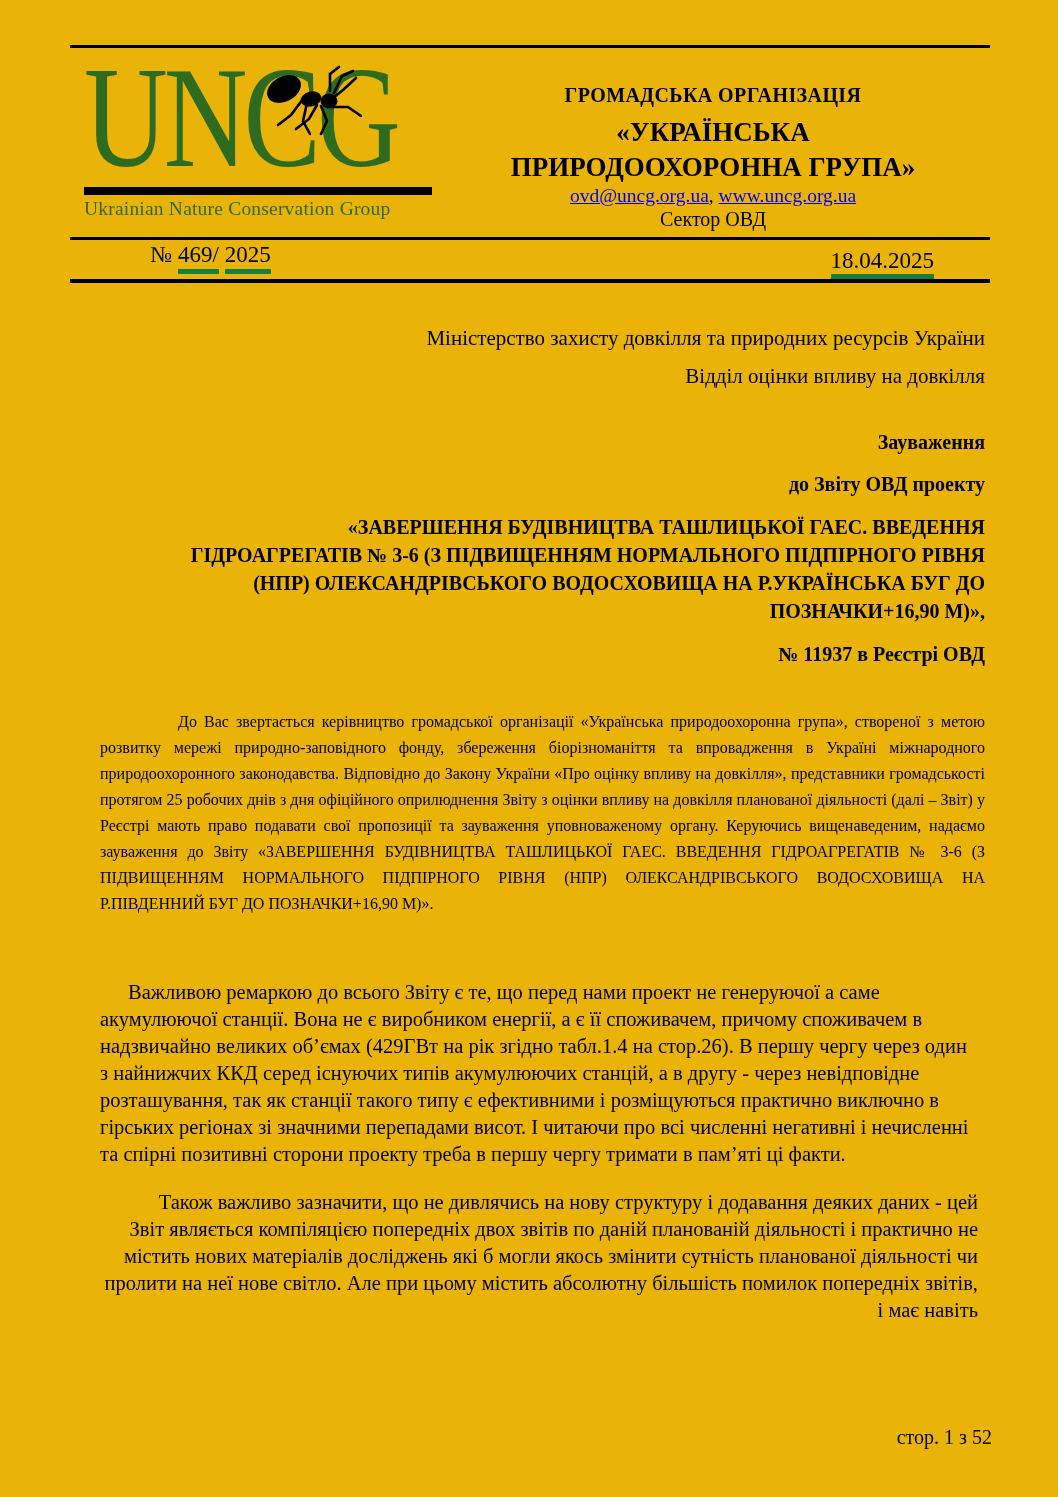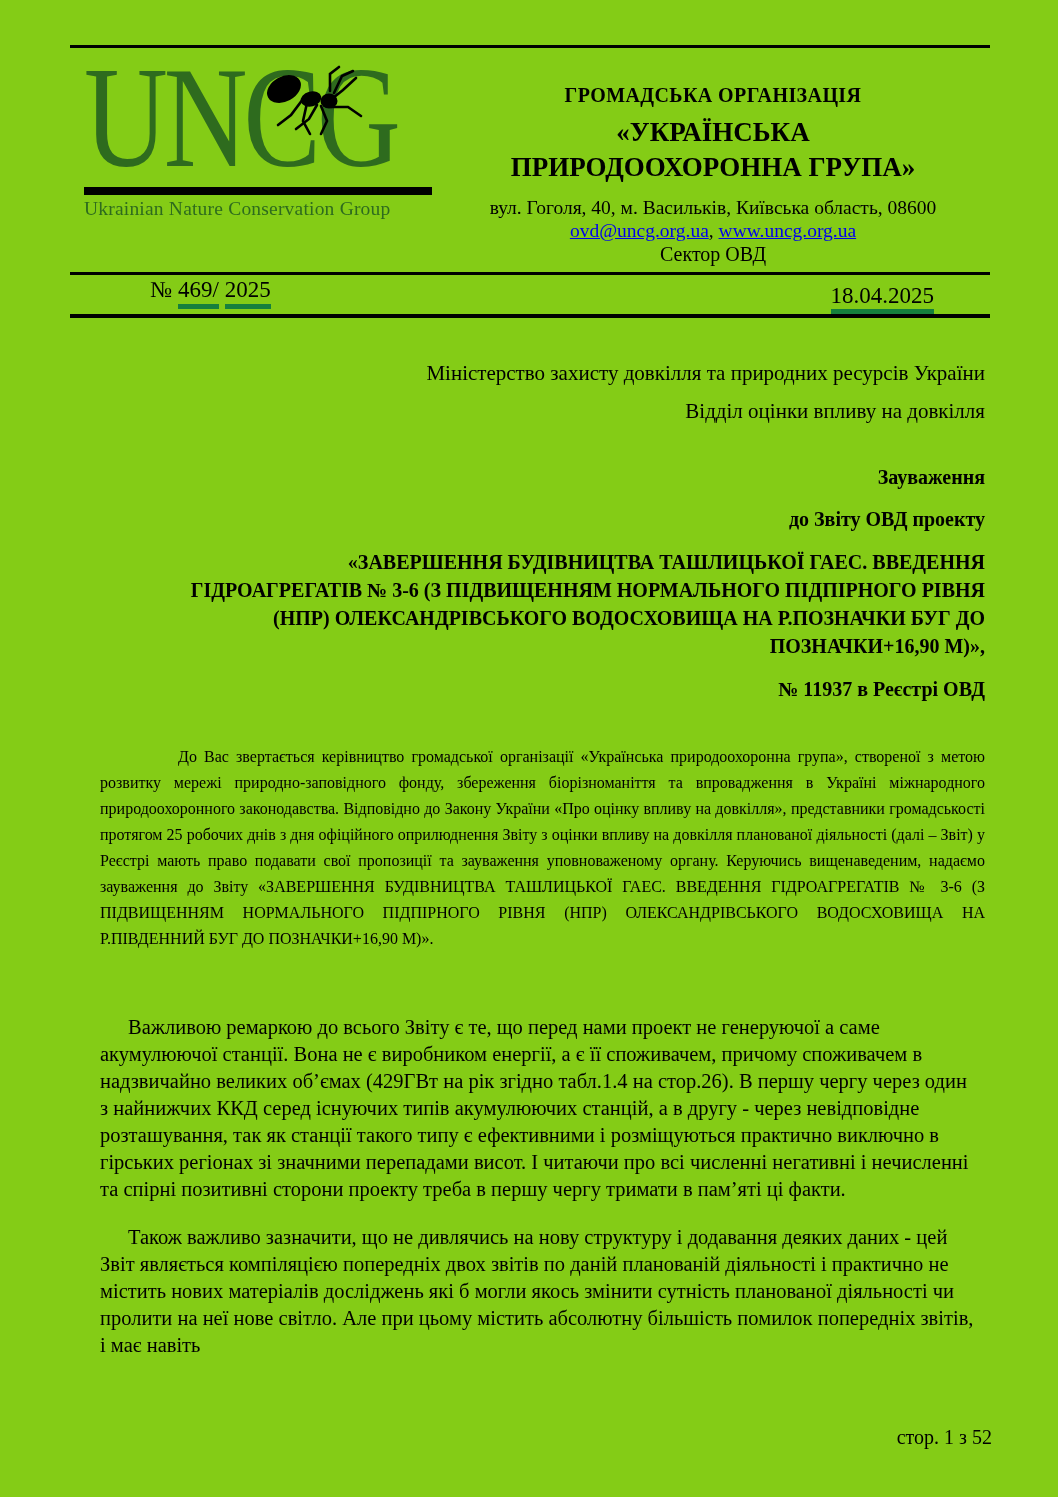--- a/index.html
+++ b/index.html
@@ -1,18 +1,18 @@
 <!DOCTYPE html>
 <html lang="uk"><head>
 <meta charset="utf-8">
 <style>
   html,body { margin:0; padding:0; background:#e8e8e8; }
   .page {
     position:relative; width:1058px; height:1497px; margin:0 auto;
-    background:#84cc16; color:#000;
+    background:#eab308; color:#000;
     font-family:"Liberation Serif", "DejaVu Serif", serif;
     overflow:hidden;
   }
   .frame { padding:45px 68px 0 70px; }
   .rule { height:3px; background:#000; }
   .rule.thick { height:4px; }
 
   
   .header-row { display:flex; padding:30px 0 6px 14px; }
   .logo { position:relative; width:352px; flex:0 0 352px; }
@@ -56,21 +56,21 @@
   .subject .title-line { line-height:28px; }
   .subject .registry { margin-top:16px; }
 
   
   .body-text { margin:0 73px 0 100px; }
   .par1 {
     margin-top:42px; font-size:16px; line-height:26px;
     text-align:justify; text-indent:78px;
   }
   .par2 { margin-top:62px; font-size:20.5px; line-height:27px; text-align:left; text-indent:28px; margin-right:7px; }
-  .par3 { margin-top:21px; font-size:20.5px; line-height:27px; text-align:left; text-indent:28px; margin-right:7px; }
+  .par3 { margin-top:21px; font-size:20.5px; line-height:27px; text-align:right; text-indent:28px; margin-right:7px; }
 
   .footer {
     position:absolute; right:66px; bottom:48px; font-size:20px;
   }
 </style>
 </head>
 <body>
 
 <div class="page">
   <div class="frame">
@@ -101,21 +101,20 @@
           </svg>
         </span>
       </div>
 
       <div class="org">
         <div class="org-l1">ГРОМАДСЬКА ОРГАНІЗАЦІЯ</div>
         <div class="org-name">
           <div>«УКРАЇНСЬКА</div>
           <div>ПРИРОДООХОРОННА ГРУПА»</div>
         </div>
-        <div class="org-addr">вул. Гоголя, 40, м. Васильків, Київська область, 08600</div>
         <div class="org-links"><a>ovd@uncg.org.ua</a><span>, </span><a>www.uncg.org.ua</a></div>
         <div class="org-sector">Сектор ОВД</div>
       </div>
     </div>
 
     <div class="rule"></div>
 
     <div class="ref-row">
       <div class="ref-left">
         <span>№</span><span class="u">469/</span><span class="u">2025</span>
@@ -132,21 +131,21 @@
     <div>Міністерство захисту довкілля та природних ресурсів України</div>
     <div>Відділ оцінки впливу на довкілля</div>
   </div>
 
   <div class="subject">
     <div>Зауваження</div>
     <div class="gap">до Звіту ОВД проекту</div>
     <div class="gap">
       <div class="title-line">«ЗАВЕРШЕННЯ БУДІВНИЦТВА ТАШЛИЦЬКОЇ ГАЕС. ВВЕДЕННЯ</div>
       <div class="title-line">ГІДРОАГРЕГАТІВ № 3-6 (З ПІДВИЩЕННЯМ НОРМАЛЬНОГО ПІДПІРНОГО РІВНЯ</div>
-      <div class="title-line">(НПР) ОЛЕКСАНДРІВСЬКОГО ВОДОСХОВИЩА НА Р.ПОЗНАЧКИ БУГ ДО</div>
+      <div class="title-line">(НПР) ОЛЕКСАНДРІВСЬКОГО ВОДОСХОВИЩА НА Р.УКРАЇНСЬКА БУГ ДО</div>
       <div class="title-line">ПОЗНАЧКИ+16,90 М)»,</div>
     </div>
     <div class="registry">№ 11937 в Реєстрі ОВД</div>
   </div>
 
   <div class="body-text">
     <p class="par1">До Вас звертається керівництво громадської організації «Українська природоохоронна група», створеної з метою розвитку мережі природно-заповідного фонду, збереження біорізноманіття та впровадження в Україні міжнародного природоохоронного законодавства. Відповідно до Закону України «Про оцінку впливу на довкілля», представники громадськості протягом 25 робочих днів з дня офіційного оприлюднення Звіту з оцінки впливу на довкілля планованої діяльності (далі – Звіт) у Реєстрі мають право подавати свої пропозиції та зауваження уповноваженому органу. Керуючись вищенаведеним, надаємо зауваження до Звіту «ЗАВЕРШЕННЯ БУДІВНИЦТВА ТАШЛИЦЬКОЇ ГАЕС. ВВЕДЕННЯ ГІДРОАГРЕГАТІВ № 3-6 (З ПІДВИЩЕННЯМ НОРМАЛЬНОГО ПІДПІРНОГО РІВНЯ (НПР) ОЛЕКСАНДРІВСЬКОГО ВОДОСХОВИЩА НА Р.ПІВДЕННИЙ БУГ ДО ПОЗНАЧКИ+16,90 М)».</p>
     <p class="par2">Важливою ремаркою до всього Звіту є те, що перед нами проект не генеруючої а саме акумулюючої станції. Вона не є виробником енергії, а є її споживачем, причому споживачем в надзвичайно великих об’ємах (429ГВт на рік згідно табл.1.4 на стор.26). В першу чергу через один з найнижчих ККД серед існуючих типів акумулюючих станцій, а в другу - через невідповідне розташування, так як станції такого типу є ефективними і розміщуються практично виключно в гірських регіонах зі значними перепадами висот. І читаючи про всі численні негативні і нечисленні та спірні позитивні сторони проекту треба в першу чергу тримати в пам’яті ці факти.</p>
     <p class="par3">Також важливо зазначити, що не дивлячись на нову структуру і додавання деяких даних - цей Звіт являється компіляцією попередніх двох звітів по даній планованій діяльності і практично не містить нових матеріалів досліджень які б могли якось змінити сутність планованої діяльності чи пролити на неї нове світло. Але при цьому містить абсолютну більшість помилок попередніх звітів, і має навіть</p>
   </div>

